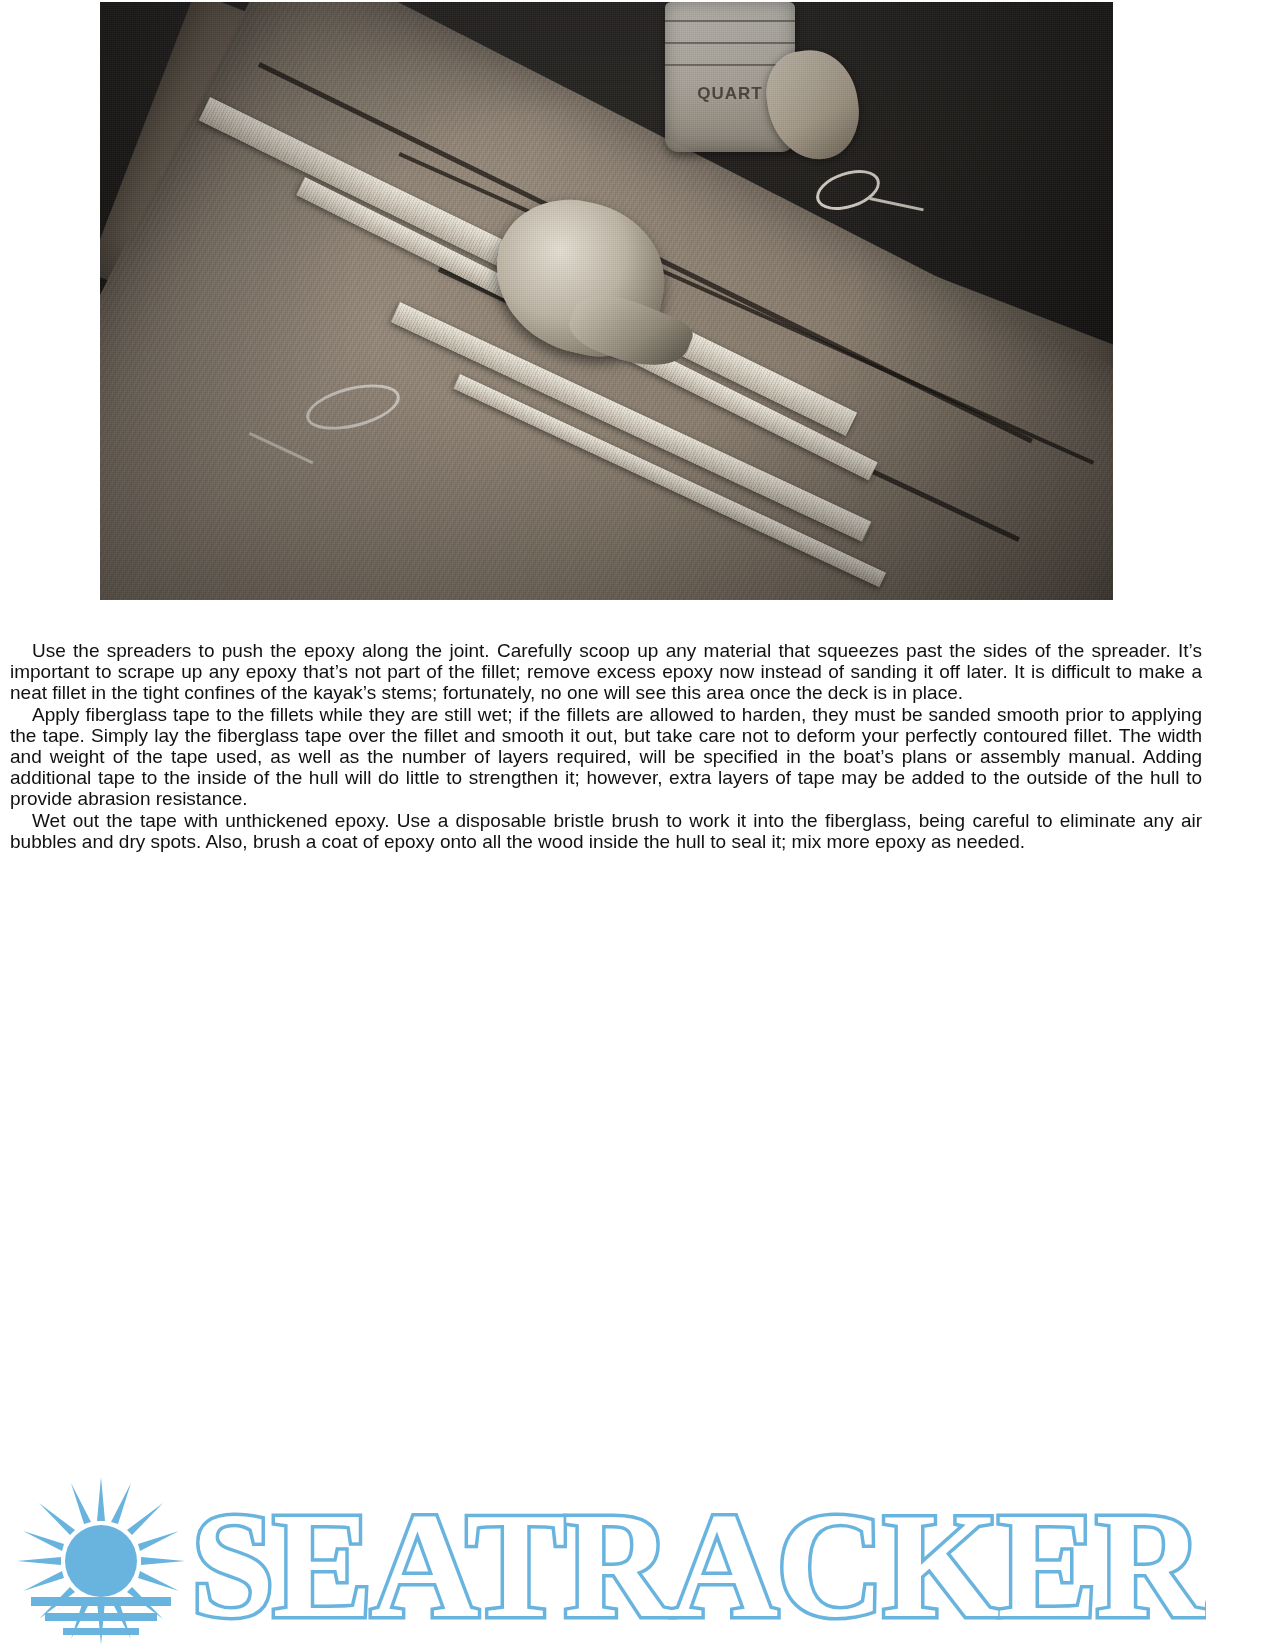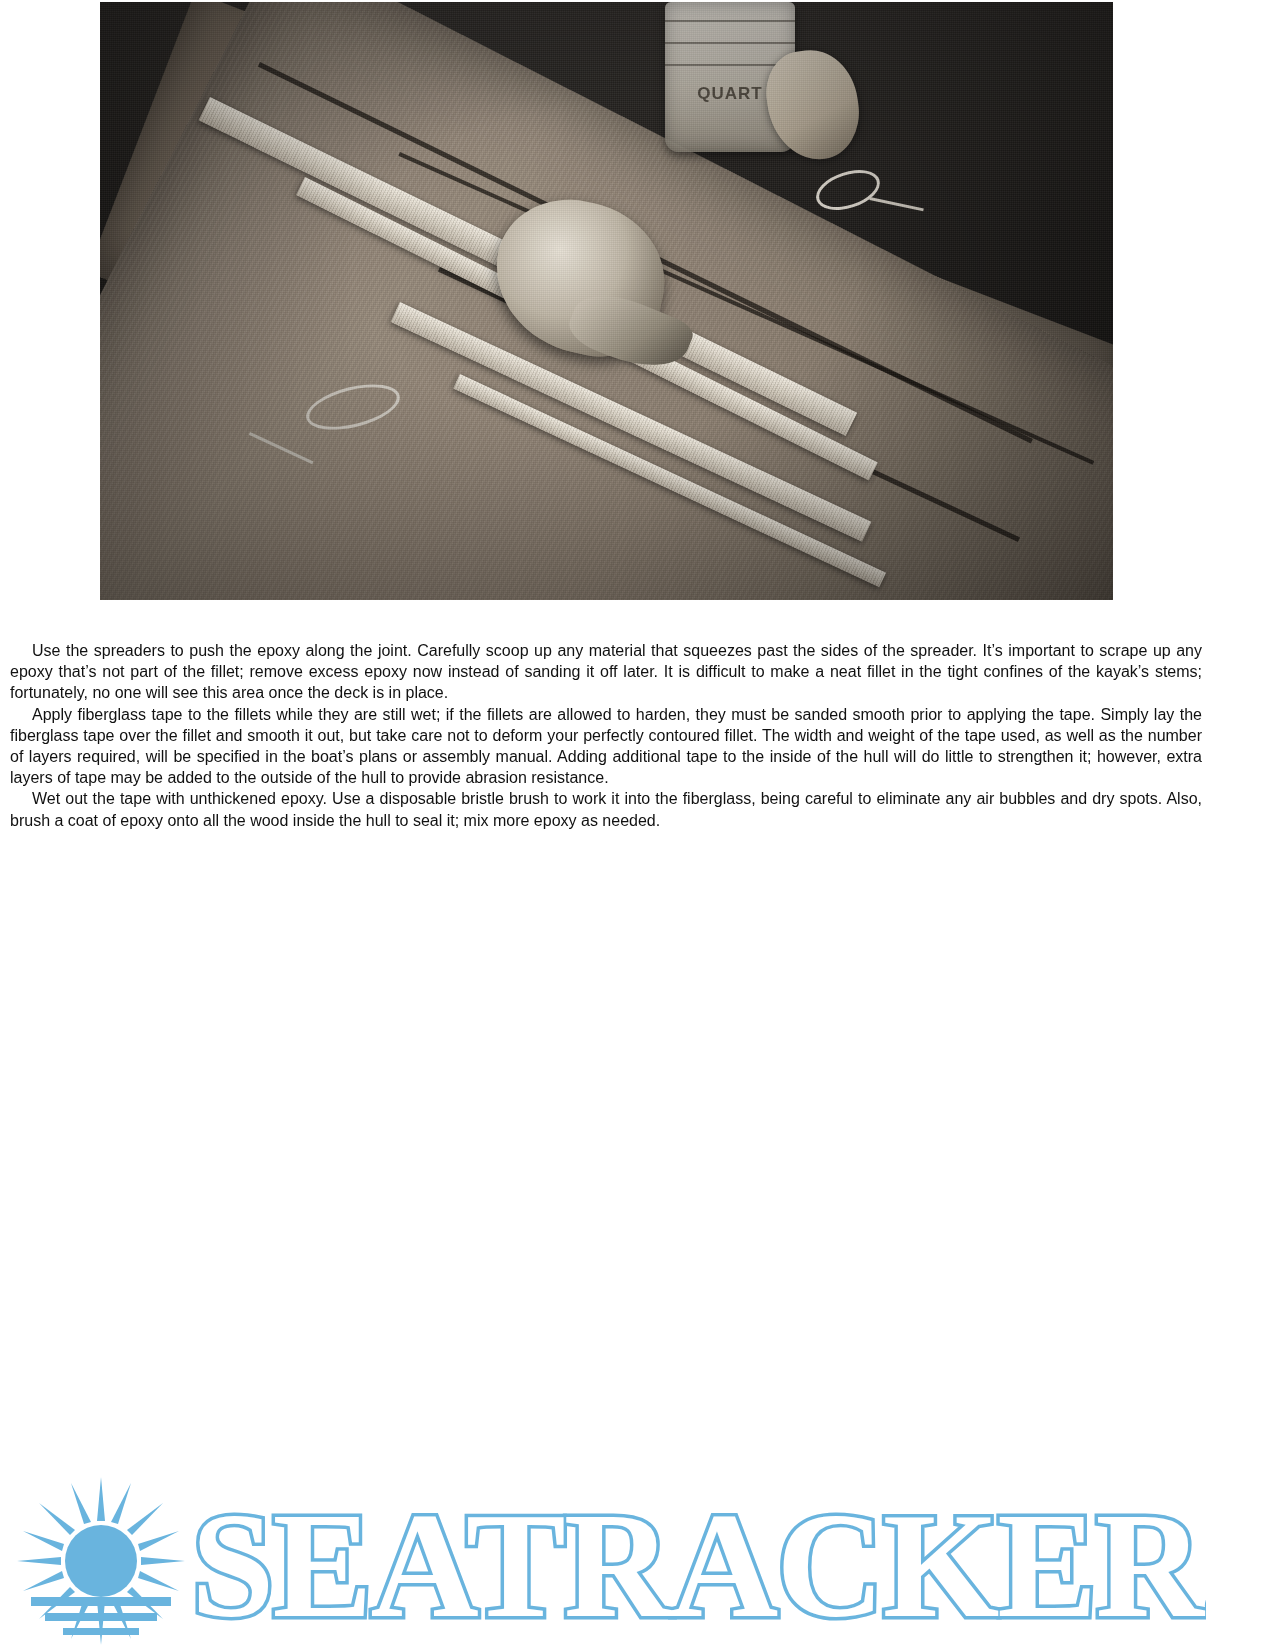--- a/index.html
+++ b/index.html
@@ -187,21 +187,21 @@
     background: radial-gradient(ellipse at 50% 45%, rgba(0,0,0,0) 35%, rgba(0,0,0,.45) 100%);
     pointer-events: none;
   }
 
   
   #body-text {
     position: absolute;
     left: 10px;
     top: 640px;
     width: 1192px;
-    font-size: 16px;
+    font-size: 19px;
     line-height: 21.2px;
     text-align: justify;
     color: #111;
   }
   #body-text p {
     margin: 0 0 0 0;
     text-indent: 22px;
   }
 
   

